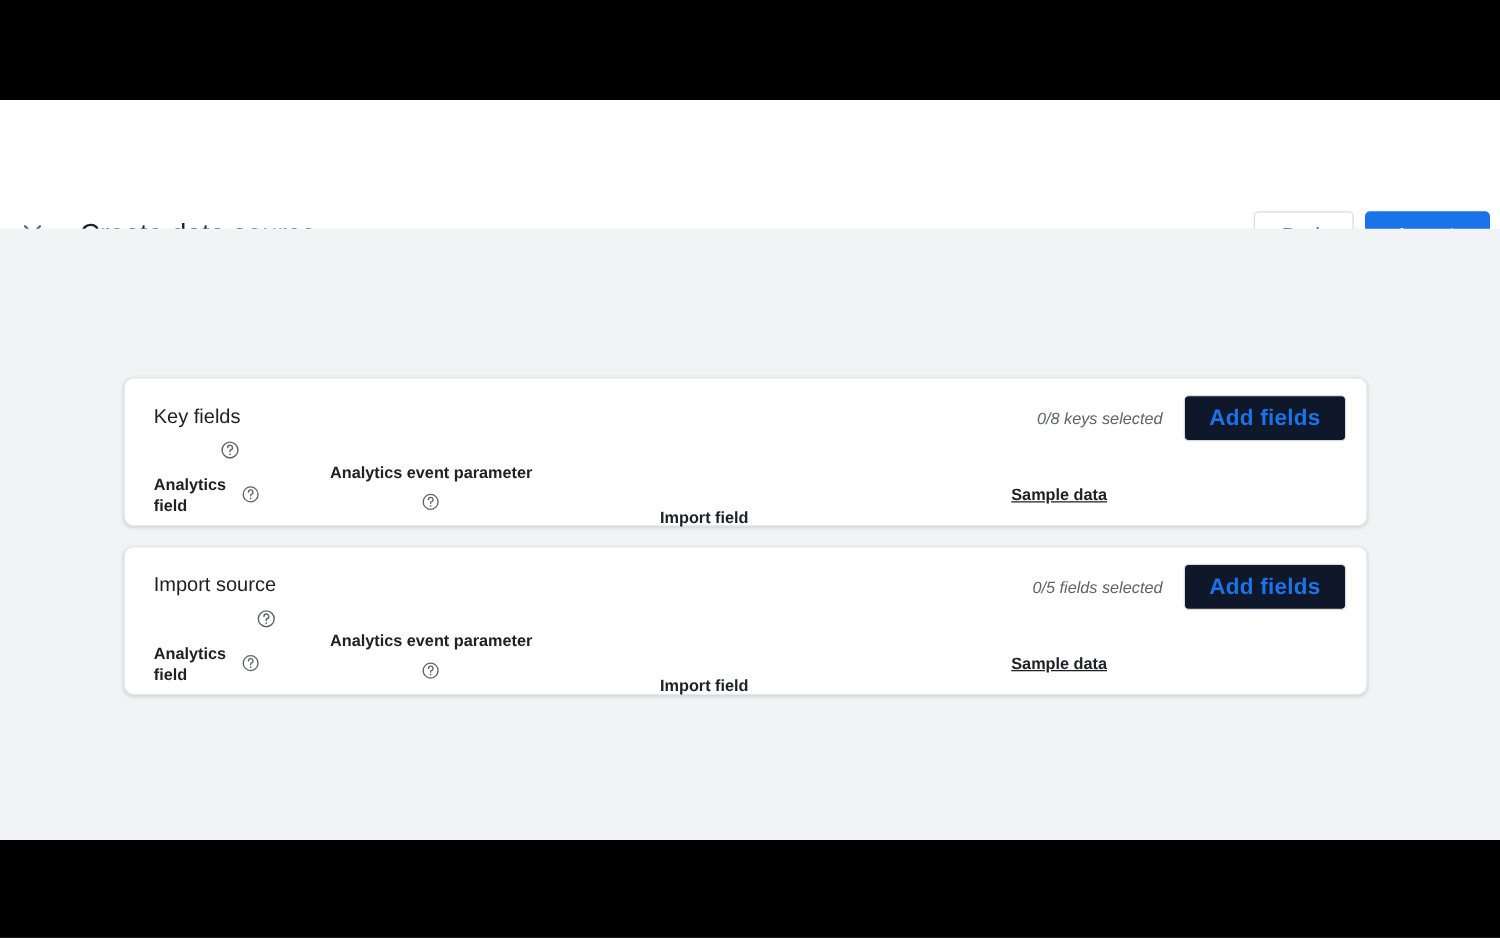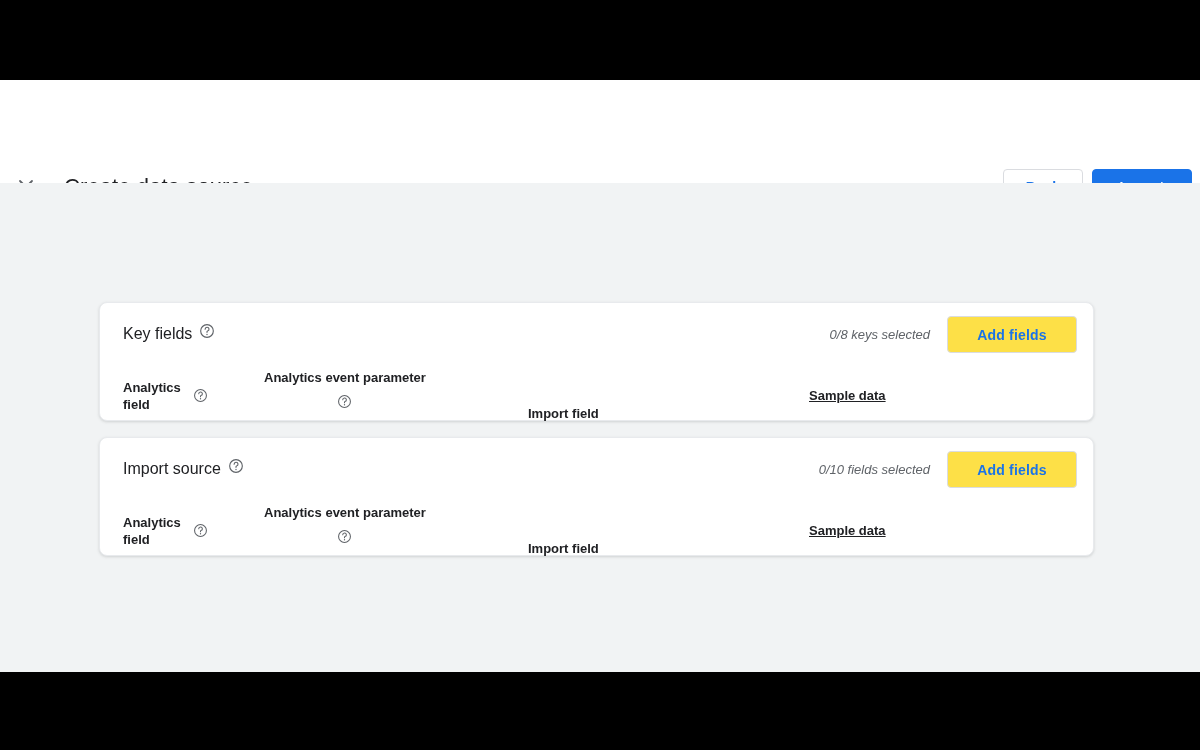--- a/index.html
+++ b/index.html
@@ -179,23 +179,24 @@
     height: 66px;
   }
   .card-title {
     position: absolute;
     left: 23px;
     top: 20px;
     font-size: 16px;
     font-weight: 400;
     color: #202124;
     display: flex;
-    align-items: flex-start;
+    align-items: flex-end;
     gap: 7px;
     line-height: 22px;
+    flex-direction: column;
   }
   .card-head-right {
     position: absolute;
     right: 16px;
     top: 13px;
     display: flex;
     align-items: center;
     gap: 17px;
   }
   .selected-count {
@@ -204,23 +205,23 @@
     color: #5f6368;
     white-space: nowrap;
     line-height: 18px;
   }
   .btn-addfields {
     box-sizing: border-box;
     width: 130px;
     height: 37px;
     border: 1px solid #dadce0;
     border-radius: 4px;
-    background: #fde047;
+    background: #0f172a;
     color: #1a73e8;
-    font-size: 14px;
+    font-size: 18px;
     font-weight: 700;
     letter-spacing: 0.2px;
     display: flex;
     align-items: center;
     justify-content: center;
     cursor: pointer;
   }
 
   
   .col-head-row {
@@ -363,21 +364,21 @@
             <span class="help-icon help-icon-16">
               <svg width="16" height="16" viewBox="0 0 24 24" fill="none" stroke="currentColor" stroke-width="1.7">
                 <circle cx="12" cy="12" r="9.5"></circle>
                 <path d="M9.2 9.2a2.9 2.9 0 1 1 3.6 2.85c-.55.17-.8.62-.8 1.25v.7" stroke-linecap="round"></path>
                 <circle cx="12" cy="17.2" r="1.05" fill="currentColor" stroke="none"></circle>
               </svg>
             </span>
           </div>
 
           <div class="card-head-right">
-            <div class="selected-count">0/10 fields selected</div>
+            <div class="selected-count">0/5 fields selected</div>
             <div class="btn-addfields">Add fields</div>
           </div>
         </div>
 
         <div class="col-head-row">
           <div class="col col-analytics-field">
             <span class="col-text">Analytics field</span>
             <span class="help-icon">
               <svg width="15" height="15" viewBox="0 0 24 24" fill="none" stroke="currentColor" stroke-width="1.7">
                 <circle cx="12" cy="12" r="9.5"></circle>

